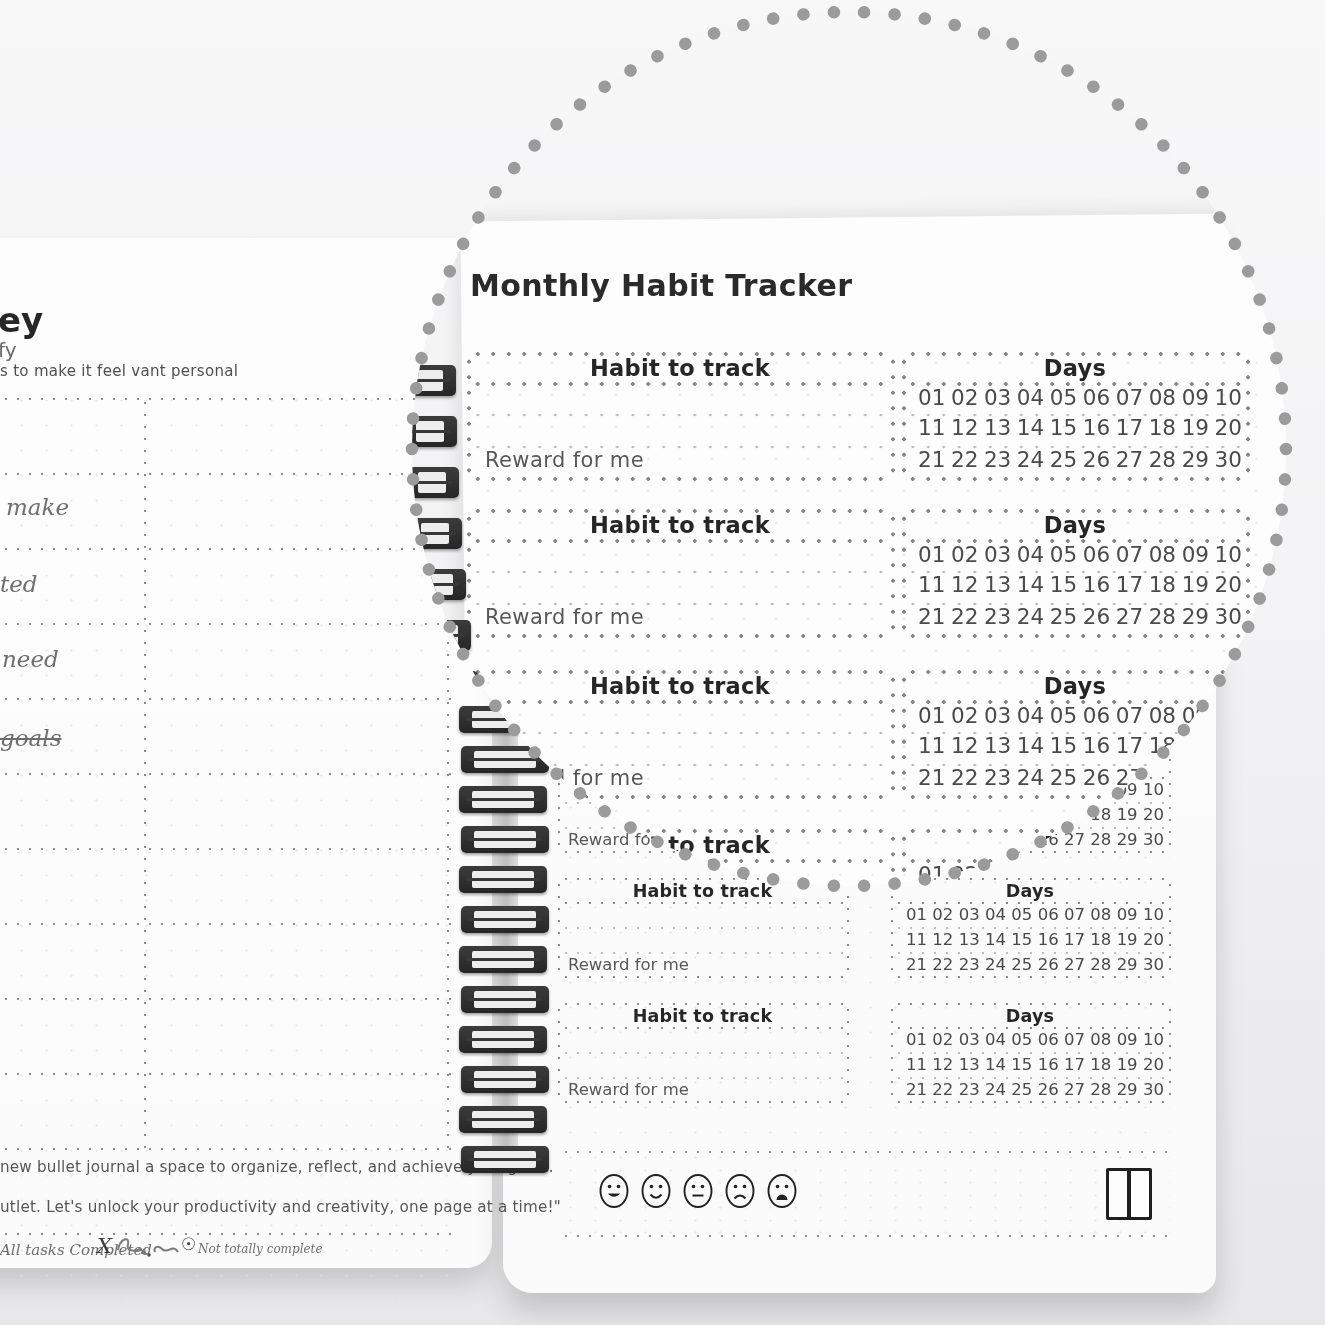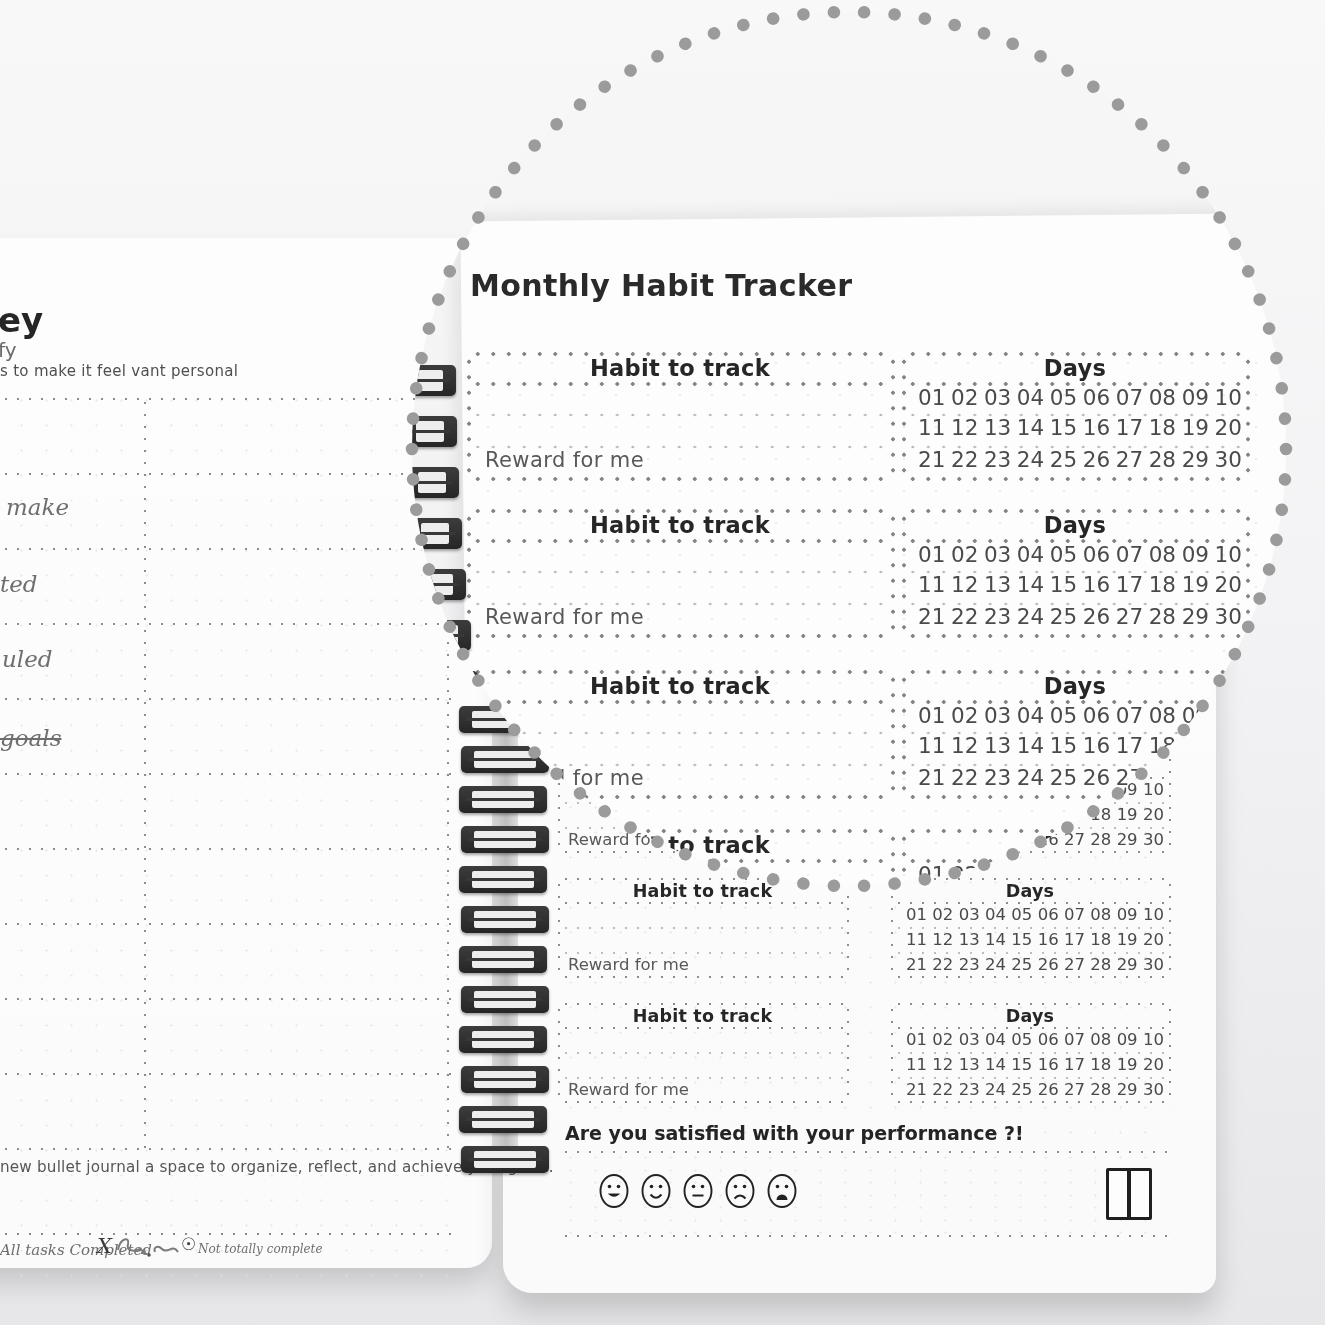--- a/index.html
+++ b/index.html
@@ -72,23 +72,24 @@
 <div class="scene">
 
   <div class="left-page">
     <div class="grid" style="left:20px;top:150px;right:40px;height:920px;"></div>
   </div>
   <span class="lp-title">ey</span>
   <span class="lp-sub">fy</span>
   <span class="lp-tag">s to make it feel vant personal</span>
   <span class="hand" style="left:6px;top:494px;font-size:23px;">make</span>
   <span class="hand" style="left:0px;top:571px;font-size:23px;">ted</span>
-  <span class="hand" style="left:2px;top:646px;font-size:23px;">uled</span>
+  <span class="hand" style="left:2px;top:646px;font-size:23px;">need</span>
   <span class="hand strike" style="left:0px;top:725px;font-size:23px;">goals</span>
   <span class="lp-par" style="top:1158px;">new bullet journal a space to organize, reflect, and achieve your goals.</span>
+  <span class="lp-par" style="top:1198px;">utlet. Let's unlock your productivity and creativity, one page at a time!"</span>
   <span class="hand" style="left:0px;top:1241px;font-size:15px;">All tasks Completed</span>
   <span class="hand" style="left:97px;top:1234px;font-size:21px;color:#3c3c3c;">X</span>
   <svg class="abs" style="left:114px;top:1234px;z-index:3;" width="66" height="28" viewBox="0 0 66 28">
     <path d="M4 16 C6 4,16 2,14 10 C12 17,20 18,26 15 l5 4 l-4 0 m4 0 l-1 -4" fill="none" stroke="#7a7a7a" stroke-width="2"></path>
     <path d="M64 18 c-6 -9,-10 3,-16 -3 c-4 -4,-9 -2,-7 3" fill="none" stroke="#7a7a7a" stroke-width="2"></path>
     <circle cx="35" cy="21" r="1.8" fill="#555"></circle>
   </svg>
   <span class="abs" style="left:181px;top:1234px;font-size:17px;color:#3c3c3c;z-index:3;">☉</span>
   <span class="hand" style="left:198px;top:1242px;font-size:12px;">Not totally complete</span>
   <div id="leftgridlines">
@@ -267,21 +268,20 @@
         <span>25</span>
         <span>26</span>
         <span>27</span>
         <span>28</span>
         <span>29</span>
         <span>30</span>
       </div>
       <div class="reward r" style="left: 568px; top: 1081px;">Reward for me</div>
     </div>
 
-  <span class="satisfy">Are you satisfied with your performance ?!</span>
   <div class="dh r" style="left:560px;top:1150px;width:607px;"></div>
   <div id="mood-row">
       <svg width="34" height="38" viewBox="0 0 34 38" class="mood" style="left: 597px; top: 1172px;">
         <ellipse cx="17" cy="19" rx="13.5" ry="16" fill="none" stroke="#222" stroke-width="1.9"></ellipse>
         <circle cx="12.5" cy="14.5" r="1.8" fill="#222"></circle>
         <circle cx="21.5" cy="14.5" r="1.8" fill="#222"></circle>
         <path d="M11 21.5 a7 6.5 0 0 0 12 0 z" fill="#222"></path>
       </svg>
       <svg width="34" height="38" viewBox="0 0 34 38" class="mood" style="left: 639px; top: 1172px;">
         <ellipse cx="17" cy="19" rx="13.5" ry="16" fill="none" stroke="#222" stroke-width="1.9"></ellipse>

